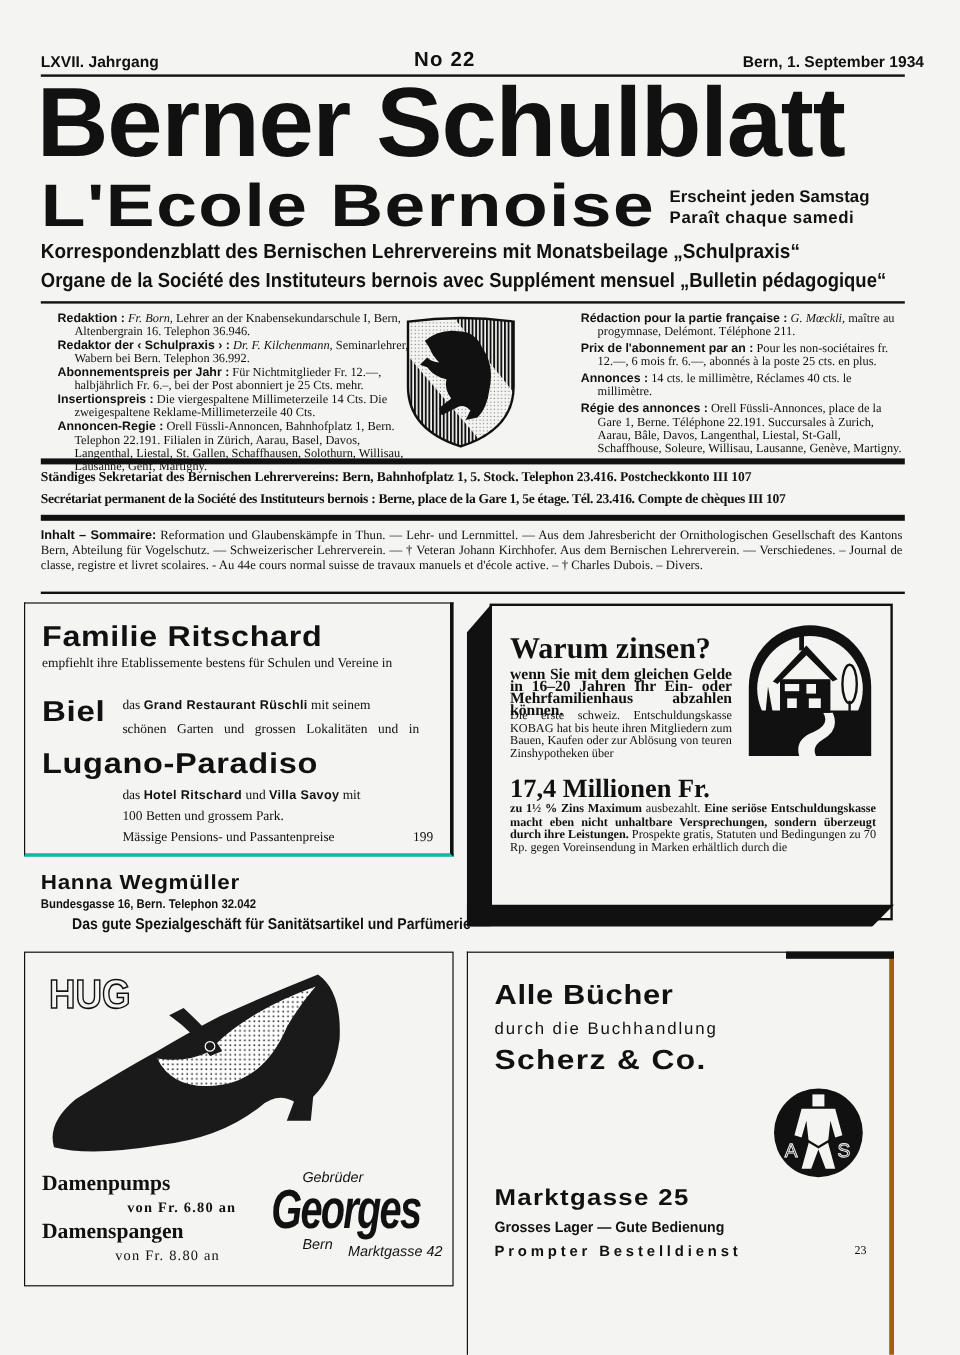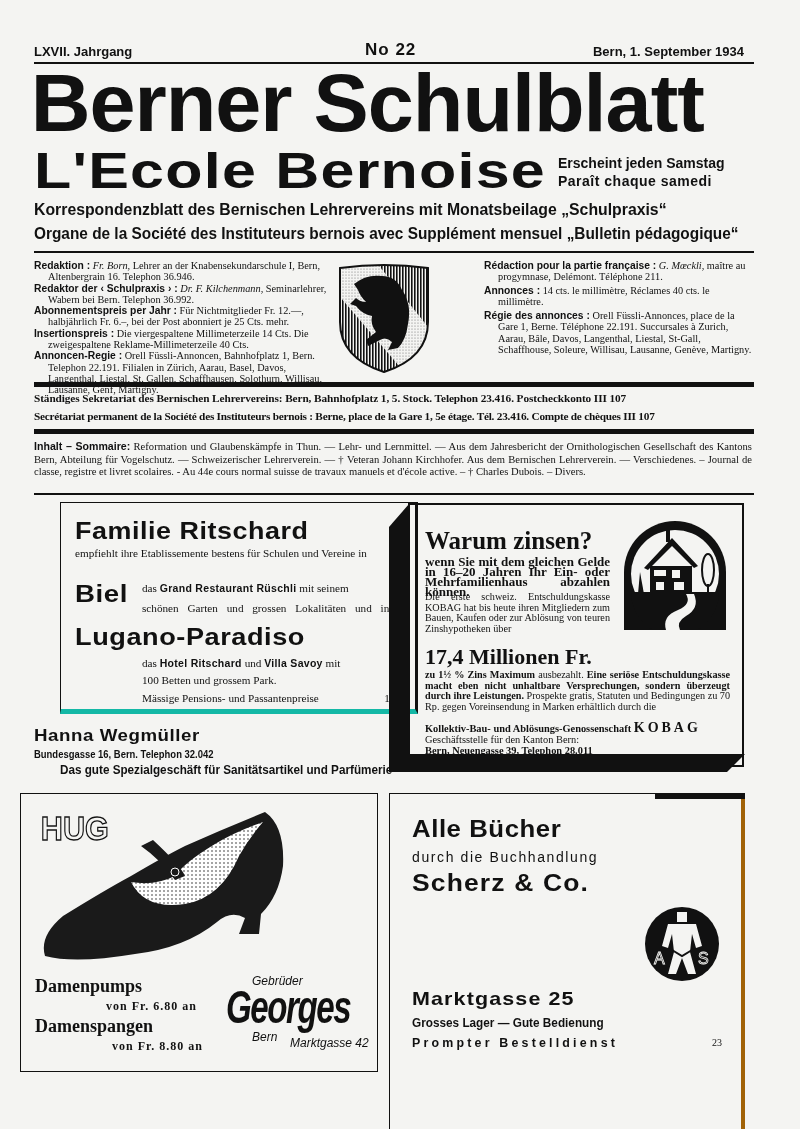--- a/index.html
+++ b/index.html
@@ -3,49 +3,49 @@
 <meta charset="utf-8">
 <style>
   * { box-sizing: border-box; margin: 0; padding: 0; }
   html, body { width: 800px; height: 1129px; background: #f4f4f2; overflow: hidden; }
   body { position: relative; color: #111; font-family: "Liberation Serif", serif; }
   .abs { position: absolute; }
   .sans { font-family: "Liberation Sans", sans-serif; }
 
   
   #hdr-left { left: 34px; top: 44px; font-size: 13px; font-weight: bold; }
-  #hdr-num { left: 345px; top: 40px; font-size: 17px; font-weight: 900; letter-spacing: 1px; margin-left: 20px; }
-  #hdr-right { right: 56px; top: 44px; font-size: 13px; font-weight: bold; }
+  #hdr-num { left: 345px; top: 40px; font-size: 17px; font-weight: 900; letter-spacing: 1px; }
+  #hdr-right { right: 30px; top: 44px; font-size: 13px; font-weight: bold; }
   .rule-thin { left: 34px; width: 720px; height: 2px; background: #111; }
   #title-main { left: 34px; top: 62px; font-size: 82px; font-weight: bold; letter-spacing: -1px; transform: scaleX(1.01); line-height: 1; white-space: nowrap; }
   #title-fr { left: 34px; top: 146px; font-size: 50px; font-weight: 900; line-height: 1; white-space: nowrap; transform: scaleX(1.22); transform-origin: left top; letter-spacing: 1px; }
   #freq-de { left: 558px; top: 155px; font-size: 14px; font-weight: bold; }
   #freq-fr { left: 558px; top: 173px; font-size: 14px; font-weight: bold; letter-spacing: 0.5px; text-align: right; }
   #sub-de { left: 34px; top: 200px; font-size: 17px; font-weight: bold; white-space: nowrap; transform: scaleX(0.93); transform-origin: left top; }
   #sub-fr { left: 34px; top: 224px; font-size: 17px; font-weight: bold; white-space: nowrap; transform: scaleX(0.905); transform-origin: left top; }
 
   
   .info { font-size: 10.3px; line-height: 11.3px; }
   .info p { text-indent: -14px; padding-left: 14px; }
   .info b.s { font-family: "Liberation Sans", sans-serif; }
-  #info-de { left: 34px; top: 260px; width: 296px; }
+  #info-de { left: 48px; top: 260px; width: 296px; }
   #info-fr { left: 437px; top: 260px; width: 315px; }
   #info-fr p { margin-bottom: 2.5px; margin-left: 47px; }
   #crest { left: 336px; top: 262px; width: 96px; height: 112px; }
 
   .bar-thick { left: 34px; width: 720px; height: 5px; background: #111; }
   #sek-de { left: 34px; top: 392px; font-size: 11.3px; font-weight: bold; white-space: nowrap; letter-spacing: -0.1px; }
   #sek-fr { left: 34px; top: 410px; font-size: 11.3px; font-weight: bold; white-space: nowrap; letter-spacing: -0.25px; }
 
   #toc { left: 34px; top: 440px; width: 718px; font-size: 10.6px; line-height: 12.6px; text-align: justify; }
   #toc .lead { font-family: "Liberation Sans", sans-serif; font-weight: bold; }
 
   
   .box { position: absolute; border: 1px solid #111; }
-  #ad-ritschard { left: 20px; top: 502px; width: 358px; height: 212px; border-right: 3px solid #111; border-bottom: 5px solid #14b8a6; margin-left: 40px; }
+  #ad-ritschard { left: 20px; top: 502px; width: 358px; height: 212px; border-right: 3px solid #111; border-bottom: 3px solid #14b8a6; }
   .blk { font-family: "Liberation Sans", sans-serif; font-weight: 900; letter-spacing: 0.5px; white-space: nowrap; }
   #rit-title { left: 14px; top: 14px; font-size: 24px; transform: scaleX(1.12); transform-origin: left top; }
   #rit-l1 { left: 14px; top: 44px; font-size: 11.2px; }
   #rit-biel { left: 14px; top: 77px; font-size: 24px; transform: scaleX(1.15); transform-origin: left top; }
   #rit-biel-l1 { left: 81px; top: 79px; font-size: 11.2px; white-space: nowrap; }
   #rit-biel-l2 { left: 81px; top: 99px; font-size: 11.2px; white-space: nowrap; word-spacing: 6px; }
   #rit-lugano { left: 14px; top: 120px; font-size: 24px; transform: scaleX(1.13); transform-origin: left top; }
   #rit-l3 { left: 81px; top: 154px; font-size: 11.2px; white-space: nowrap; }
   #rit-l4 { left: 81px; top: 171px; font-size: 11.2px; }
   #rit-l5 { left: 81px; top: 189px; font-size: 11.2px; }
@@ -66,21 +66,21 @@
   #kob-p3 { left: 36px; top: 168px; width: 305px; font-size: 10.2px; line-height: 10.5px; text-align: justify; }
   #kob-p4 { left: 36px; top: 220px; width: 305px; font-size: 10.4px; line-height: 11px; }
   #kob-house { left: 227px; top: 10px; width: 118px; height: 118px; }
 
   #ad-hug { left: 20px; top: 793px; width: 358px; height: 279px; }
   #hug-logo { left: 18px; top: 14px; width: 72px; height: 36px; }
   #shoe { left: 14px; top: 12px; width: 260px; height: 160px; }
   #hug-p1 { left: 14px; top: 182px; font-size: 18px; font-weight: bold; }
   #hug-p1s { left: 85px; top: 205px; font-size: 12px; font-weight: bold; letter-spacing: 1px; }
   #hug-p2 { left: 14px; top: 222px; font-size: 18px; font-weight: bold; }
-  #hug-p2s { left: 91px; top: 245px; font-size: 12px; font-weight: bold; letter-spacing: 1px; text-align: right; }
+  #hug-p2s { left: 75px; top: 245px; font-size: 12px; font-weight: normal; letter-spacing: 1px; text-align: right; }
   #georges { left: 205px; top: 180px; width: 150px; height: 80px; }
 
   #ad-scherz { left: 389px; top: 793px; width: 356px; height: 357px; border-right: 4px solid #a16207; }
   #sch-topbar { right: -4px; top: -1px; width: 90px; height: 6px; background: #111; }
   #sch-botbar { right: -4px; bottom: -1px; width: 60px; height: 6px; background: #111; }
   #sch-t1 { left: 22px; top: 22px; font-size: 23px; transform: scaleX(1.12); transform-origin: left top; }
   #sch-t2 { left: 22px; top: 55px; font-size: 14px; font-family: "Liberation Sans", sans-serif; letter-spacing: 1.6px; white-space: nowrap; }
   #sch-t3 { left: 22px; top: 76px; font-size: 23px; transform: scaleX(1.15); transform-origin: left top; letter-spacing: 1px; }
   #sch-logo { left: 254px; top: 112px; width: 76px; height: 76px; }
   #sch-t4 { left: 22px; top: 194px; font-size: 19px; transform: scaleX(1.13); transform-origin: left top; letter-spacing: 1px; }
@@ -127,20 +127,21 @@
     <rect width="96" height="112" fill="url(#vstripes)"></rect>
     <polygon points="0,0 40,0 96,70 96,112 70,112 0,30" fill="#f4f4f2"></polygon>
     <polygon points="0,0 40,0 96,70 96,112 70,112 0,30" fill="url(#dots)"></polygon>
     <path d="M18 22 Q30 12 46 14 Q60 14 66 28 Q76 42 72 62 Q70 78 62 86 L52 88 L56 80 Q50 74 44 78 L32 84 L30 78 L40 70 Q34 62 36 54 Q26 52 20 44 L14 42 L20 36 Q24 40 30 40 Q24 34 22 28 Z" fill="#111"></path>
   </g>
   <path d="M4 6 Q48 0 92 6 L92 60 Q92 96 48 110 Q4 96 4 60 Z" fill="none" stroke="#111" stroke-width="2"></path>
 </svg>
 
 <div class="abs info" id="info-fr">
   <p><b class="s">Rédaction pour la partie française :</b><i> G. Mœckli,</i><span> maître au progymnase, Delémont.  Téléphone 211.</span></p>
+  <p><b class="s">Prix de l'abonnement par an :</b><span> Pour les non-sociétaires fr. 12.—, 6 mois fr. 6.—, abonnés à la poste 25 cts. en plus.</span></p>
   <p><b class="s">Annonces :</b><span> 14 cts. le millimètre, Réclames 40 cts. le millimètre.</span></p>
   <p><b class="s">Régie des annonces :</b><span> Orell Füssli-Annonces, place de la Gare 1, Berne.  Téléphone 22.191.  Succursales à Zurich, Aarau, Bâle, Davos, Langenthal, Liestal, St-Gall, Schaffhouse, Soleure, Willisau, Lausanne, Genève, Martigny.</span></p>
 </div>
 
 <div class="abs bar-thick" style="top:382px"></div>
 <div class="abs" id="sek-de">Ständiges Sekretariat des Bernischen Lehrervereins: Bern, Bahnhofplatz 1, 5. Stock.  Telephon 23.416.  Postcheckkonto III 107</div>
 <div class="abs" id="sek-fr">Secrétariat permanent de la Société des Instituteurs bernois : Berne, place de la Gare 1, 5e étage.  Tél. 23.416. Compte de chèques III 107</div>
 <div class="abs bar-thick" style="top:429px"></div>
 
 <div class="abs" id="toc">
@@ -171,25 +172,20 @@
   <svg id="kob-frame" viewBox="0 0 356 270" preserveAspectRatio="none">
     <polygon points="0,25 20,2 20,270 0,270" fill="#111"></polygon>
     <rect x="20" y="2" width="334" height="262" fill="none" stroke="#111" stroke-width="2"></rect>
     <polygon points="0,252 356,252 330,278 0,278" fill="#111"></polygon>
   </svg>
   <div class="abs" id="kob-title">Warum zinsen?</div>
   <div class="abs" id="kob-p1">wenn Sie mit dem gleichen Gelde in 16–20 Jahren Ihr Ein- oder Mehrfamilienhaus abzahlen können.</div>
   <div class="abs" id="kob-p2">Die erste schweiz. Entschuldungskasse KOBAG hat bis heute ihren Mitgliedern zum Bauen, Kaufen oder zur Ablösung von teuren Zinshypotheken über</div>
   <div class="abs" id="kob-big">17,4 Millionen Fr.</div>
   <div class="abs" id="kob-p3"><b>zu 1½ % Zins Maximum</b><span> ausbezahlt. </span><b>Eine seriöse Entschuldungskasse macht eben nicht unhaltbare Versprechungen, sondern überzeugt durch ihre Leistungen.</b><span> Prospekte gratis, Statuten und Bedingungen zu 70 Rp. gegen Voreinsendung in Marken erhältlich durch die</span></div>
-  <div class="abs" id="kob-p4">
-    <b>Kollektiv-Bau- und Ablösungs-Genossenschaft</b> <b style="font-size:14px;letter-spacing:3px">KOBAG</b><br>
-    <span>Geschäftsstelle für den Kanton Bern:</span><br>
-    <b>Bern, Neuengasse 39, Telephon 28.011</b>
-  </div>
   <svg class="abs" id="kob-house" viewBox="0 0 118 118">
     <path d="M8 118 L8 60 A51 51 0 0 1 110 60 L110 118 Z" fill="#111"></path>
     <circle cx="59" cy="62" r="44" fill="#f4f4f2"></circle>
     <path d="M15 80 L103 80 A44 44 0 0 1 15 80 Z" fill="#111"></path>
     <path d="M50 118 Q46 104 62 98 Q76 92 70 82 L78 82 Q84 96 70 104 Q60 110 64 118 Z" fill="#f4f4f2"></path>
     <polygon points="28,56 56,26 82,54 78,56 56,34 32,58" fill="#111"></polygon>
     <rect x="34" y="54" width="42" height="28" fill="#111"></rect>
     <rect x="38" y="58" width="12" height="6" fill="#f4f4f2"></rect>
     <rect x="56" y="58" width="8" height="8" fill="#f4f4f2"></rect>
     <rect x="40" y="70" width="8" height="8" fill="#f4f4f2"></rect>

